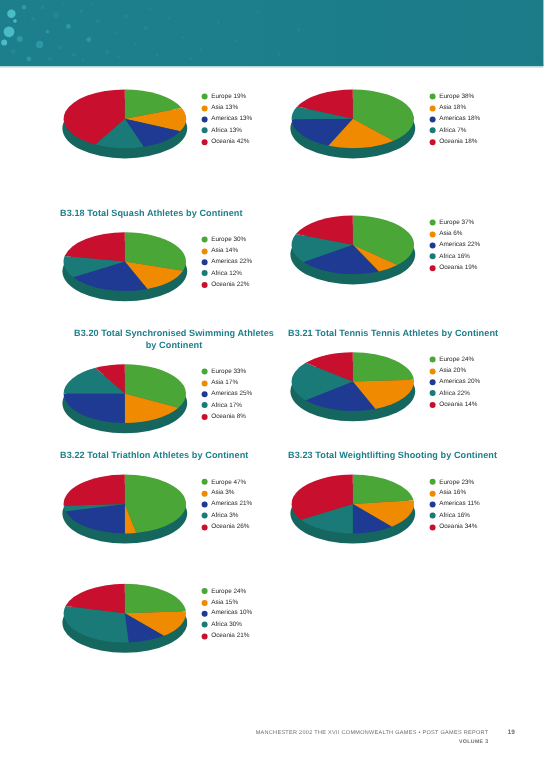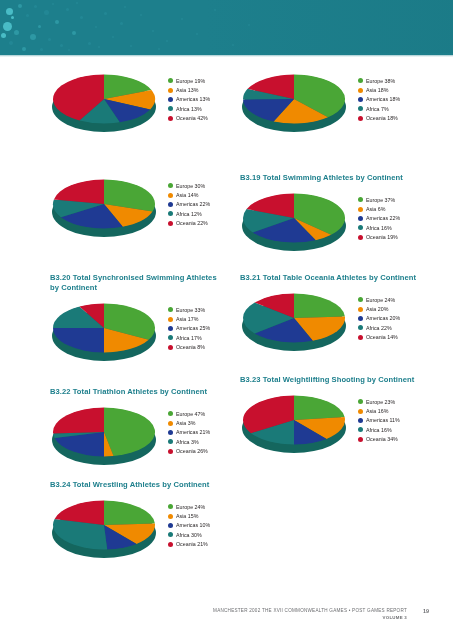--- a/index.html
+++ b/index.html
@@ -63,21 +63,21 @@
 
   .chart-title {
     color: #1d7f8c;
     font-size: 7.6px;
     font-weight: bold;
     line-height: 10px;
     letter-spacing: 0.06px;
     margin: 0 0 4px 0;
     white-space: pre-line;
   }
-  .chart-title.centered { }
+  .chart-title.centered { text-align: center; }
 
   .chart-body {
     position: relative;
     height: 72px;
   }
 
   
   .pie-wrap {
     position: absolute;
     left: 2px;
@@ -284,20 +284,21 @@
             <span class="legend-label">Africa 7%</span>
           </div>
           <div class="legend-row">
             <span class="legend-swatch" style="background: rgb(200, 16, 46);"></span>
             <span class="legend-label">Oceania 18%</span>
           </div>
         </div>
       </div>
     </div>
     <div class="chart-block col-left" style="top: 118px;">
+      <div class="chart-title">B3.18 Total Squash Athletes by Continent</div>
       <div class="chart-body">
         <div class="pie-wrap">
           <div class="pie-base" style="background: rgb(20, 102, 94);"></div>
           <div class="pie-top">
             <svg width="104" height="50" viewBox="0 0 104 50">
               <path d="M 52 25 L 52.00 0.50 A 51 24.5 0 0 1 100.50 32.57 Z" fill="#4aa636"></path>
               <path d="M 52 25 L 100.50 32.57 A 51 24.5 0 0 1 70.77 47.78 Z" fill="#f08a00"></path>
               <path d="M 52 25 L 70.77 47.78 A 51 24.5 0 0 1 8.94 38.13 Z" fill="#1f3a93"></path>
               <path d="M 52 25 L 8.94 38.13 A 51 24.5 0 0 1 1.90 20.41 Z" fill="#1a7a78"></path>
               <path d="M 52 25 L 1.90 20.41 A 51 24.5 0 0 1 52.00 0.50 Z" fill="#c8102e"></path>
@@ -322,21 +323,20 @@
             <span class="legend-label">Africa 12%</span>
           </div>
           <div class="legend-row">
             <span class="legend-swatch" style="background: rgb(200, 16, 46);"></span>
             <span class="legend-label">Oceania 22%</span>
           </div>
         </div>
       </div>
     </div>
     <div class="chart-block col-right" style="top: 118px;">
-      <div class="chart-title">B3.19 Total Swimming Athletes by Continent</div>
       <div class="chart-body">
         <div class="pie-wrap">
           <div class="pie-base" style="background: rgb(20, 102, 94);"></div>
           <div class="pie-top">
             <svg width="104" height="50" viewBox="0 0 104 50">
               <path d="M 52 25 L 52.00 0.50 A 51 24.5 0 0 1 89.18 41.77 Z" fill="#4aa636"></path>
               <path d="M 52 25 L 89.18 41.77 A 51 24.5 0 0 1 73.71 47.17 Z" fill="#f08a00"></path>
               <path d="M 52 25 L 73.71 47.17 A 51 24.5 0 0 1 10.74 39.40 Z" fill="#1f3a93"></path>
               <path d="M 52 25 L 10.74 39.40 A 51 24.5 0 0 1 4.58 15.98 Z" fill="#1a7a78"></path>
               <path d="M 52 25 L 4.58 15.98 A 51 24.5 0 0 1 52.00 0.50 Z" fill="#c8102e"></path>
@@ -401,21 +401,21 @@
             <span class="legend-label">Africa 17%</span>
           </div>
           <div class="legend-row">
             <span class="legend-swatch" style="background: rgb(200, 16, 46);"></span>
             <span class="legend-label">Oceania 8%</span>
           </div>
         </div>
       </div>
     </div>
     <div class="chart-block col-right" style="top: 218px;">
-      <div class="chart-title">B3.21 Total Table Oceania Athletes by Continent</div>
+      <div class="chart-title">B3.21 Total Tennis Tennis Athletes by Continent</div>
       <div class="chart-body">
         <div class="pie-wrap">
           <div class="pie-base" style="background: rgb(20, 102, 94);"></div>
           <div class="pie-top">
             <svg width="104" height="50" viewBox="0 0 104 50">
               <path d="M 52 25 L 52.00 0.50 A 51 24.5 0 0 1 102.90 23.46 Z" fill="#4aa636"></path>
               <path d="M 52 25 L 102.90 23.46 A 51 24.5 0 0 1 70.77 47.78 Z" fill="#f08a00"></path>
               <path d="M 52 25 L 70.77 47.78 A 51 24.5 0 0 1 12.70 40.62 Z" fill="#1f3a93"></path>
               <path d="M 52 25 L 12.70 40.62 A 51 24.5 0 0 1 12.70 9.38 Z" fill="#1a7a78"></path>
               <path d="M 52 25 L 12.70 9.38 A 51 24.5 0 0 1 52.00 0.50 Z" fill="#c8102e"></path>
@@ -439,21 +439,21 @@
             <span class="legend-swatch" style="background: rgb(26, 122, 120);"></span>
             <span class="legend-label">Africa 22%</span>
           </div>
           <div class="legend-row">
             <span class="legend-swatch" style="background: rgb(200, 16, 46);"></span>
             <span class="legend-label">Oceania 14%</span>
           </div>
         </div>
       </div>
     </div>
-    <div class="chart-block col-left" style="top: 332px;">
+    <div class="chart-block col-left" style="top: 320px;">
       <div class="chart-title">B3.22 Total Triathlon Athletes by Continent</div>
       <div class="chart-body">
         <div class="pie-wrap">
           <div class="pie-base" style="background: rgb(20, 102, 94);"></div>
           <div class="pie-top">
             <svg width="104" height="50" viewBox="0 0 104 50">
               <path d="M 52 25 L 52.00 0.50 A 51 24.5 0 0 1 61.56 49.07 Z" fill="#4aa636"></path>
               <path d="M 52 25 L 61.56 49.07 A 51 24.5 0 0 1 52.00 49.50 Z" fill="#f08a00"></path>
               <path d="M 52 25 L 52.00 49.50 A 51 24.5 0 0 1 2.60 31.09 Z" fill="#1f3a93"></path>
               <path d="M 52 25 L 2.60 31.09 A 51 24.5 0 0 1 1.10 26.54 Z" fill="#1a7a78"></path>
@@ -518,21 +518,20 @@
             <span class="legend-label">Africa 16%</span>
           </div>
           <div class="legend-row">
             <span class="legend-swatch" style="background: rgb(200, 16, 46);"></span>
             <span class="legend-label">Oceania 34%</span>
           </div>
         </div>
       </div>
     </div>
     <div class="chart-block col-left" style="top: 425px;">
-      <div class="chart-title">B3.24 Total Wrestling Athletes by Continent</div>
       <div class="chart-body">
         <div class="pie-wrap">
           <div class="pie-base" style="background: rgb(20, 102, 94);"></div>
           <div class="pie-top">
             <svg width="104" height="50" viewBox="0 0 104 50">
               <path d="M 52 25 L 52.00 0.50 A 51 24.5 0 0 1 102.90 23.46 Z" fill="#4aa636"></path>
               <path d="M 52 25 L 102.90 23.46 A 51 24.5 0 0 1 84.51 43.88 Z" fill="#f08a00"></path>
               <path d="M 52 25 L 84.51 43.88 A 51 24.5 0 0 1 55.20 49.45 Z" fill="#1f3a93"></path>
               <path d="M 52 25 L 55.20 49.45 A 51 24.5 0 0 1 2.60 18.91 Z" fill="#1a7a78"></path>
               <path d="M 52 25 L 2.60 18.91 A 51 24.5 0 0 1 52.00 0.50 Z" fill="#c8102e"></path>

